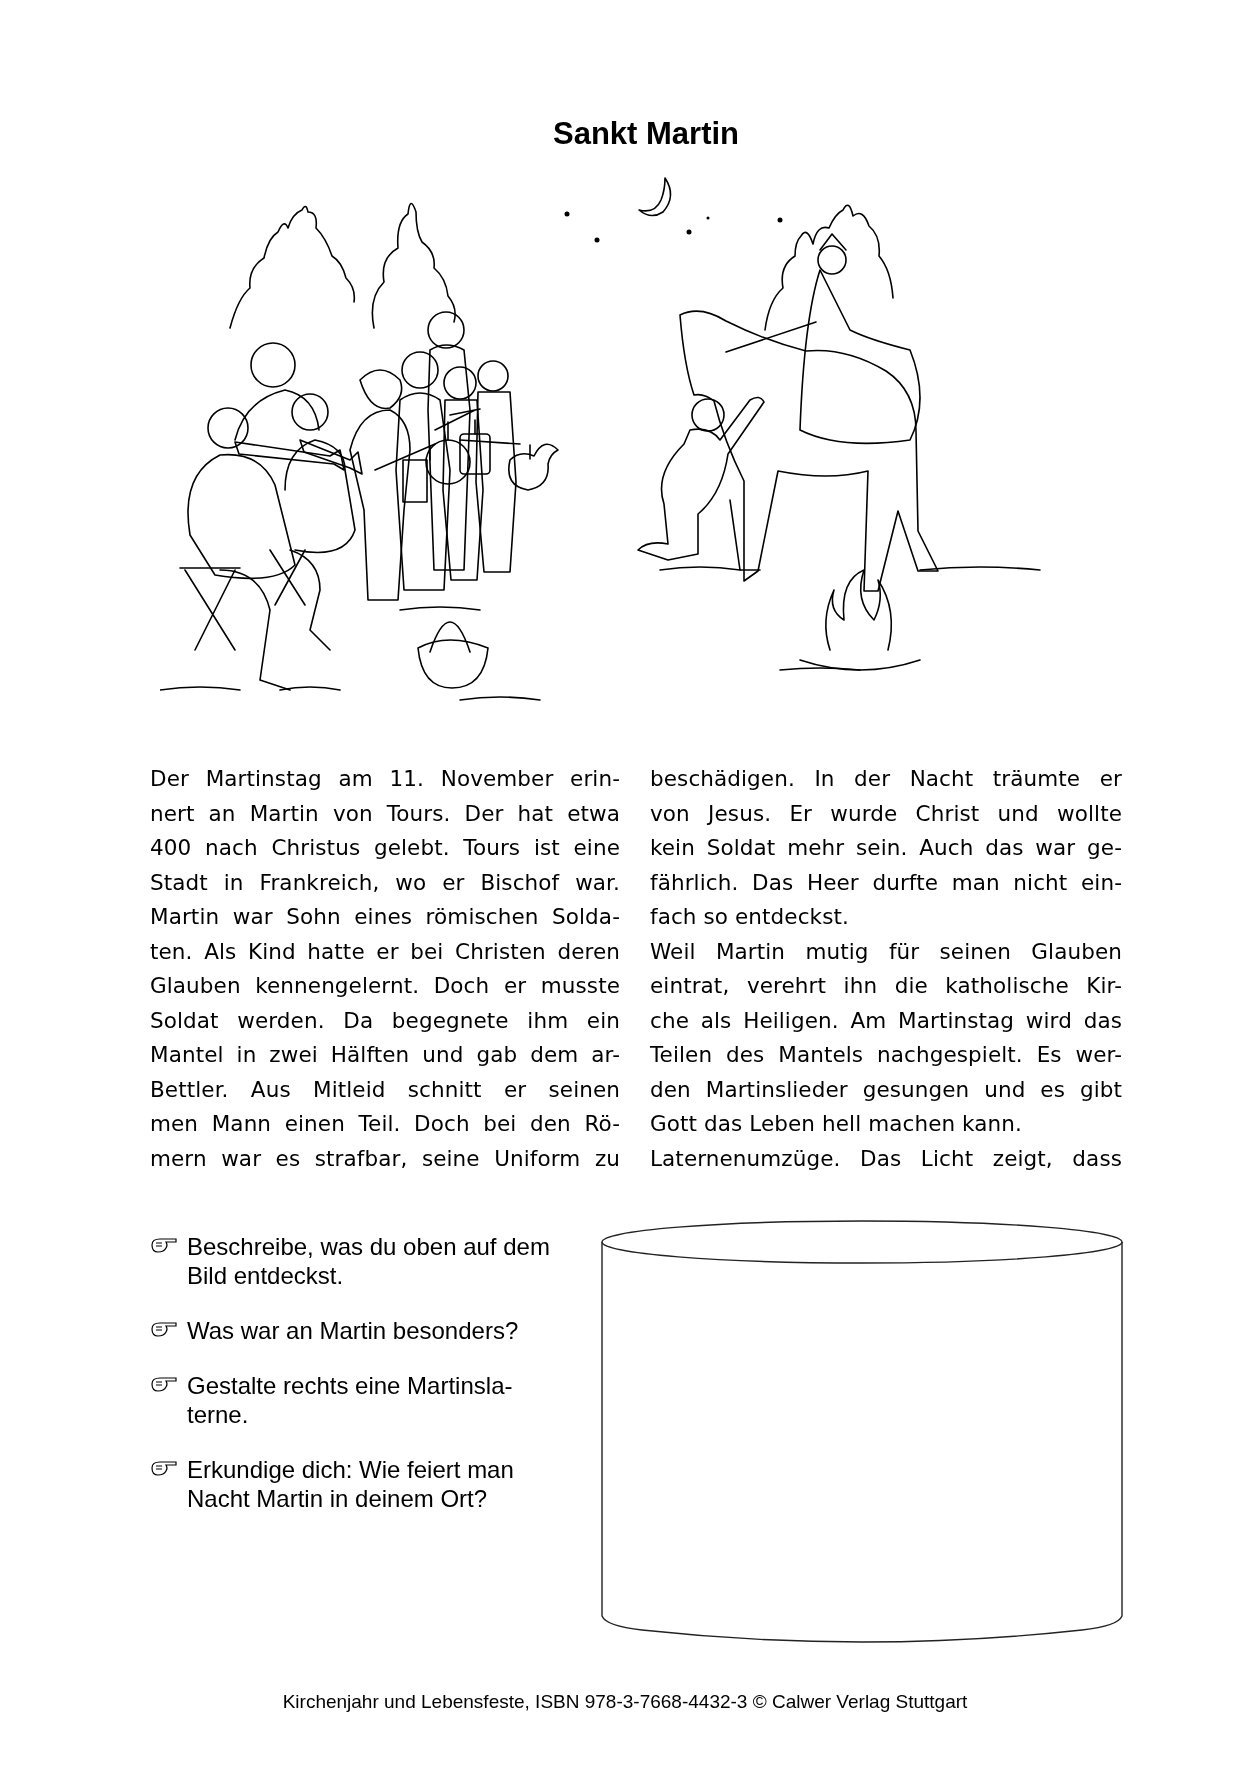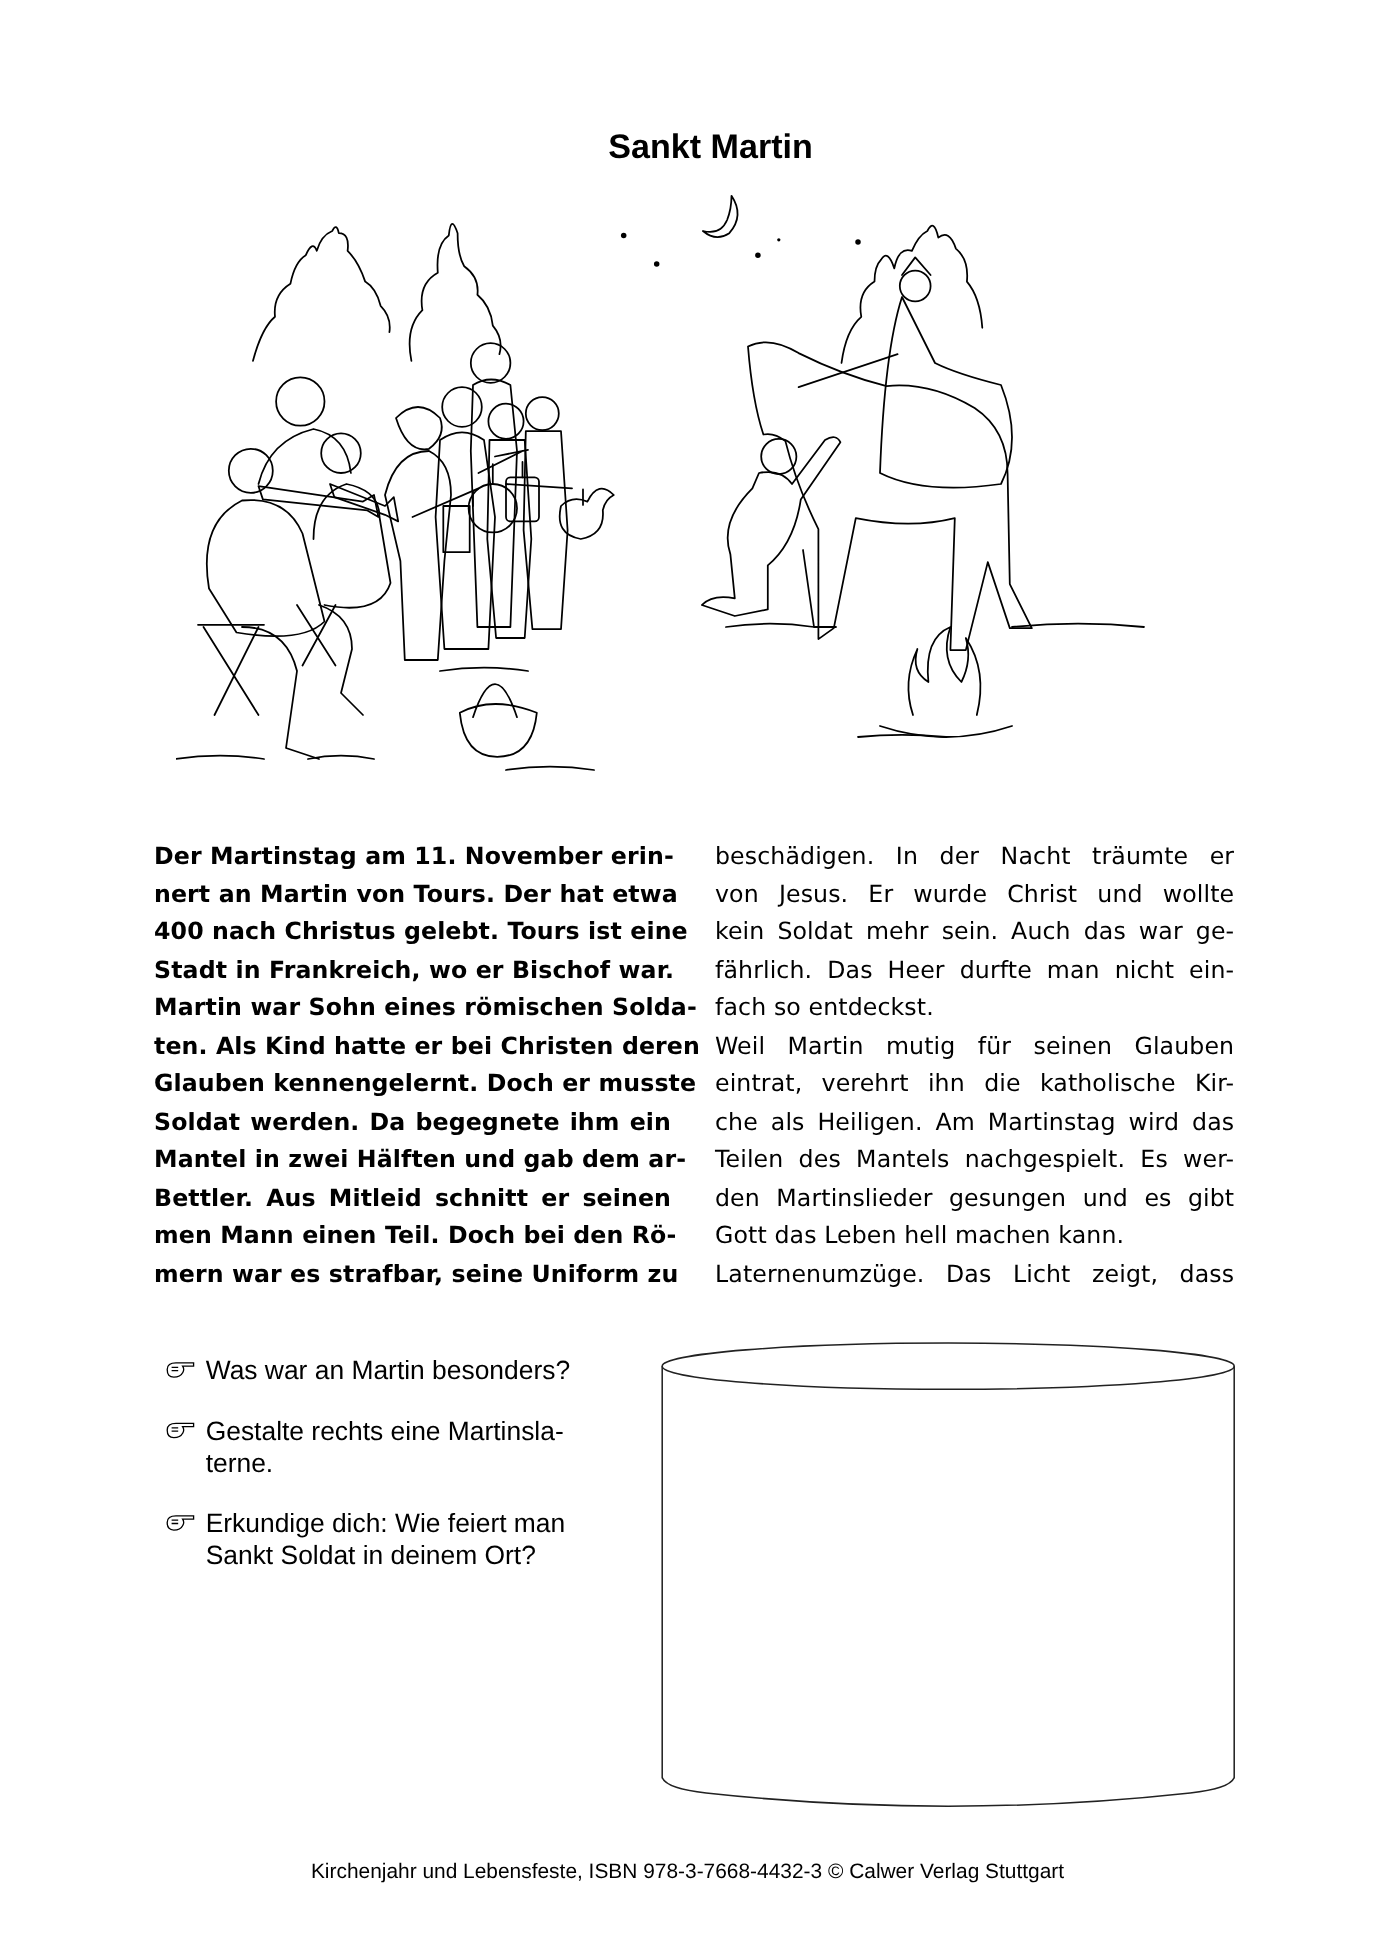--- a/index.html
+++ b/index.html
@@ -9,21 +9,21 @@
       font-family: "Liberation Sans", sans-serif; font-weight: bold; font-size: 31px; padding-left: 21px;
     }
     .illustration { position: absolute; left: 160px; top: 170px; width: 920px; height: 540px; }
     .col {
       position: absolute; top: 762px; width: 470px;
       font-family: "DejaVu Sans", sans-serif; font-size: 21.5px; line-height: 34.5px;
       letter-spacing: 0.1px;
     }
     .col .line { display: block; white-space: nowrap; text-align: justify; text-align-last: justify; height: 34.5px; }
     .col .line.last { text-align-last: left; }
-    .col-left { left: 140px; font-weight: bold; }
+    .col-left { left: 150px; }
     .col-right { left: 650px; width: 472px; }
     .tasks { position: absolute; left: 150px; top: 1232px; width: 440px; font-family: "Liberation Sans", sans-serif; font-size: 24px; line-height: 29px; }
     .task { position: relative; padding-left: 37px; margin-bottom: 26px; }
     .task .hand { position: absolute; left: 0; top: 4px; width: 28px; height: 18px; }
     .lantern { position: absolute; left: 598px; top: 1218px; width: 528px; height: 426px; }
     .footer {
       position: absolute; left: 0; width: 1250px; top: 1691px; text-align: center;
       font-family: "Liberation Sans", sans-serif; font-size: 19px;
     }
   </style>
@@ -127,35 +127,42 @@
   <span class="line">den Martinslieder gesungen und es gibt</span>
   <span class="line last">Gott das Leben hell machen kann.</span>
   <span class="line">Laternenumzüge. Das Licht zeigt, dass</span>
 </div>
 
 <div class="tasks">
   <div class="task">
     <svg class="hand" viewBox="0 0 28 18" fill="none" stroke="#000" stroke-width="1.2">
         <path d="M2 9 q0 -6 8 -6 h16 v3 h-10 q2 3 0 6 q-2 4 -8 4 q-6 0 -6 -7z M6 7 h6 M6 10 h6"></path>
       </svg>
+    <div>Beschreibe, was du oben auf dem</div>
+    <div>Bild entdeckst.</div>
+  </div>
+  <div class="task">
+    <svg class="hand" viewBox="0 0 28 18" fill="none" stroke="#000" stroke-width="1.2">
+        <path d="M2 9 q0 -6 8 -6 h16 v3 h-10 q2 3 0 6 q-2 4 -8 4 q-6 0 -6 -7z M6 7 h6 M6 10 h6"></path>
+      </svg>
     <div>Was war an Martin besonders?</div>
   </div>
   <div class="task">
     <svg class="hand" viewBox="0 0 28 18" fill="none" stroke="#000" stroke-width="1.2">
         <path d="M2 9 q0 -6 8 -6 h16 v3 h-10 q2 3 0 6 q-2 4 -8 4 q-6 0 -6 -7z M6 7 h6 M6 10 h6"></path>
       </svg>
     <div>Gestalte rechts eine Martinsla-</div>
     <div>terne.</div>
   </div>
   <div class="task">
     <svg class="hand" viewBox="0 0 28 18" fill="none" stroke="#000" stroke-width="1.2">
         <path d="M2 9 q0 -6 8 -6 h16 v3 h-10 q2 3 0 6 q-2 4 -8 4 q-6 0 -6 -7z M6 7 h6 M6 10 h6"></path>
       </svg>
     <div>Erkundige dich: Wie feiert man</div>
-    <div>Sankt Soldat in deinem Ort?</div>
+    <div>Nacht Martin in deinem Ort?</div>
   </div>
 </div>
 
 <svg class="lantern" viewBox="0 0 528 426" fill="none" stroke="#222" stroke-width="1.4">
   <ellipse cx="264" cy="24" rx="260" ry="21"></ellipse>
   <path d="M4 24 V398 q4 10 40 14 q110 12 220 12 q110 0 220 -12 q36 -4 40 -14 V24"></path>
 </svg>
 
 <div class="footer">Kirchenjahr und Lebensfeste, ISBN 978-3-7668-4432-3 © Calwer Verlag Stuttgart</div>
 

